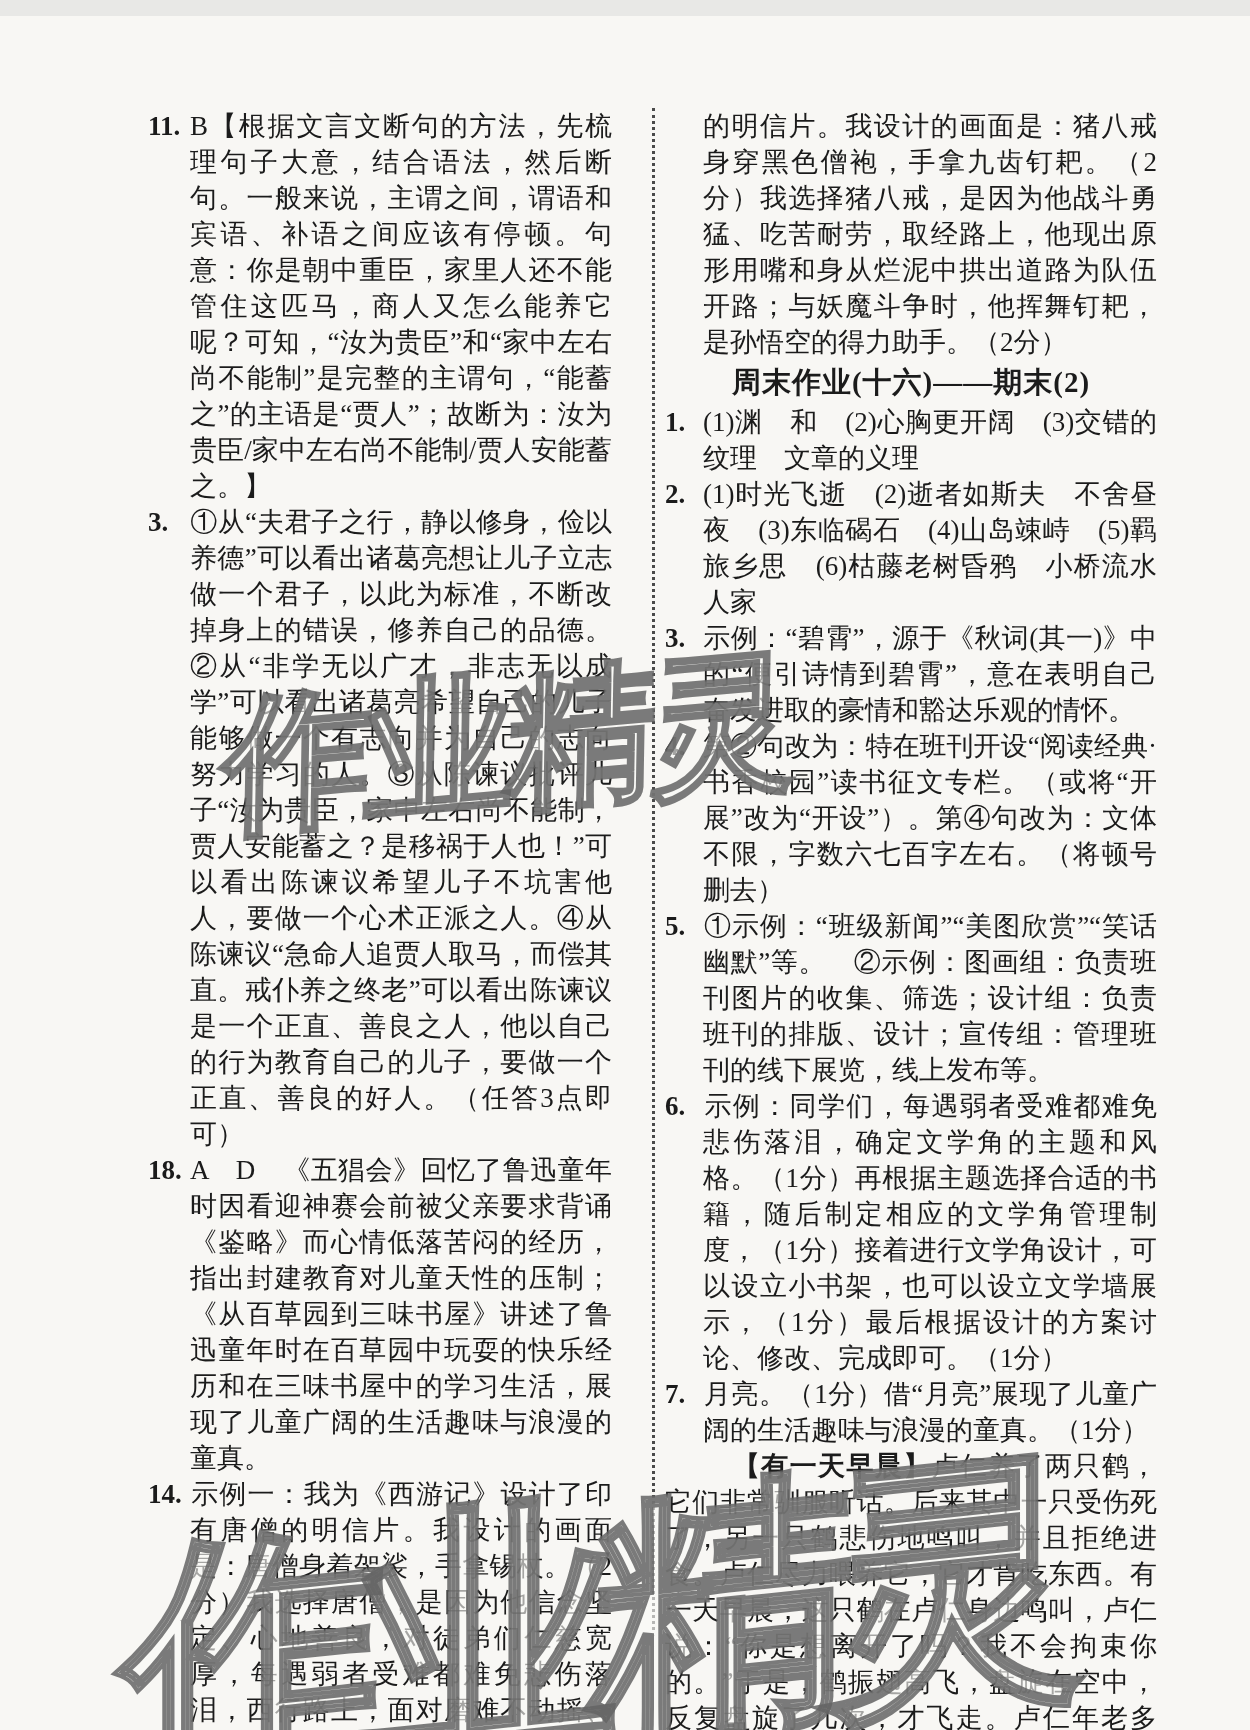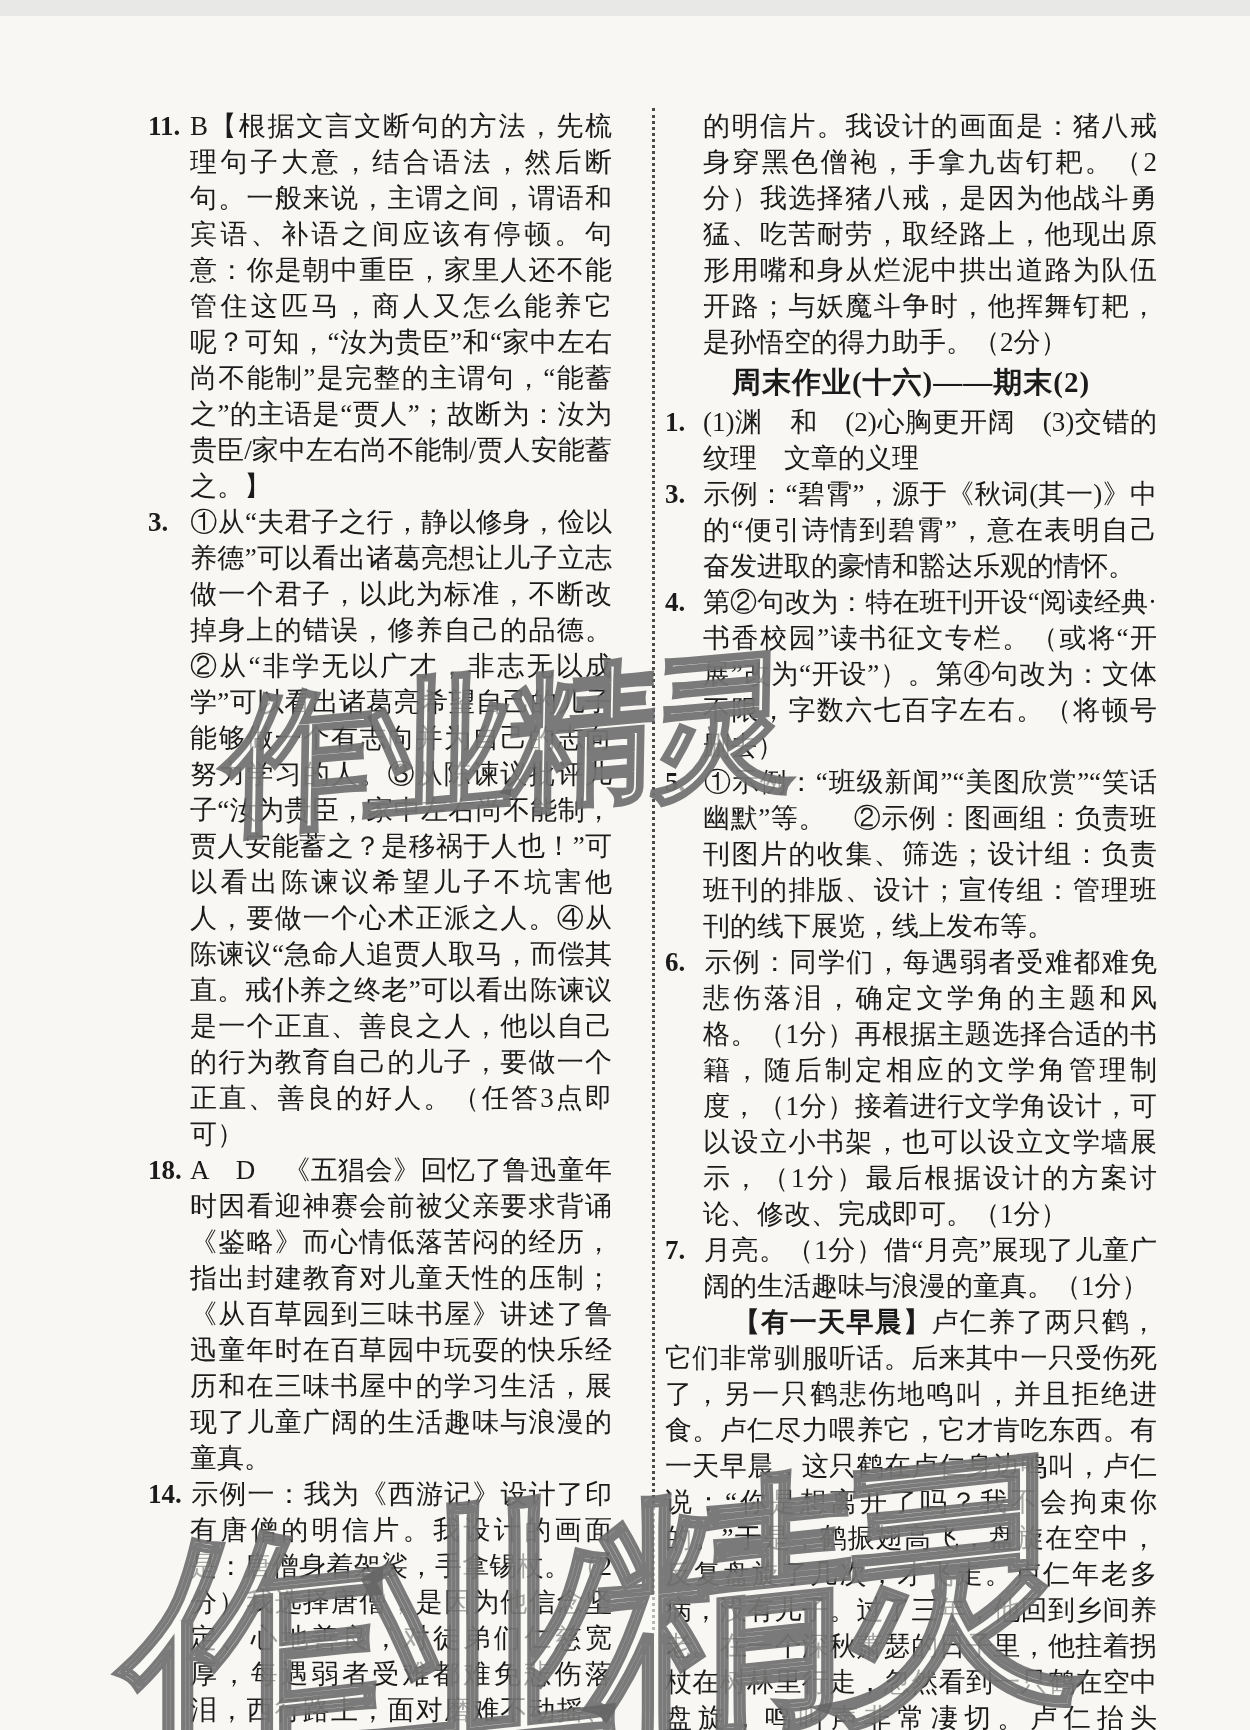--- a/index.html
+++ b/index.html
@@ -132,20 +132,23 @@
       <div class="continuation">
         <span>的明信片。我设计的画面是：猪八戒身穿黑色僧袍，手拿九齿钉耙。（2分）我选择猪八戒，是因为他战斗勇猛、吃苦耐劳，取经路上，他现出原形用嘴和身从烂泥中拱出道路为队伍开路；与妖魔斗争时，他挥舞钉耙，是孙悟空的得力助手。（2分）</span>
       </div>
       <div class="section-title">
         <span>周末作业(十六)——期末(2)</span>
       </div>
       <div class="item-r">
         <span class="num-r">1.</span><span>(1)渊　和　(2)心胸更开阔　(3)交错的纹理　文章的义理</span>
       </div>
       <div class="item-r">
+        <span class="num-r">2.</span><span>(1)时光飞逝　(2)逝者如斯夫　不舍昼夜　(3)东临碣石　(4)山岛竦峙　(5)羁旅乡思　(6)枯藤老树昏鸦　小桥流水人家</span>
+      </div>
+      <div class="item-r">
         <span class="num-r">3.</span><span>示例：“碧霄”，源于《秋词(其一)》中的“便引诗情到碧霄”，意在表明自己奋发进取的豪情和豁达乐观的情怀。</span>
       </div>
       <div class="item-r">
         <span class="num-r">4.</span><span>第②句改为：特在班刊开设“阅读经典·书香校园”读书征文专栏。（或将“开展”改为“开设”）。第④句改为：文体不限，字数六七百字左右。（将顿号删去）</span>
       </div>
       <div class="item-r">
         <span class="num-r">5.</span><span>①示例：“班级新闻”“美图欣赏”“笑话幽默”等。　②示例：图画组：负责班刊图片的收集、筛选；设计组：负责班刊的排版、设计；宣传组：管理班刊的线下展览，线上发布等。</span>
       </div>
       <div class="item-r">
         <span class="num-r">6.</span><span>示例：同学们，每遇弱者受难都难免悲伤落泪，确定文学角的主题和风格。（1分）再根据主题选择合适的书籍，随后制定相应的文学角管理制度，（1分）接着进行文学角设计，可以设立小书架，也可以设立文学墙展示，（1分）最后根据设计的方案讨论、修改、完成即可。（1分）</span>

